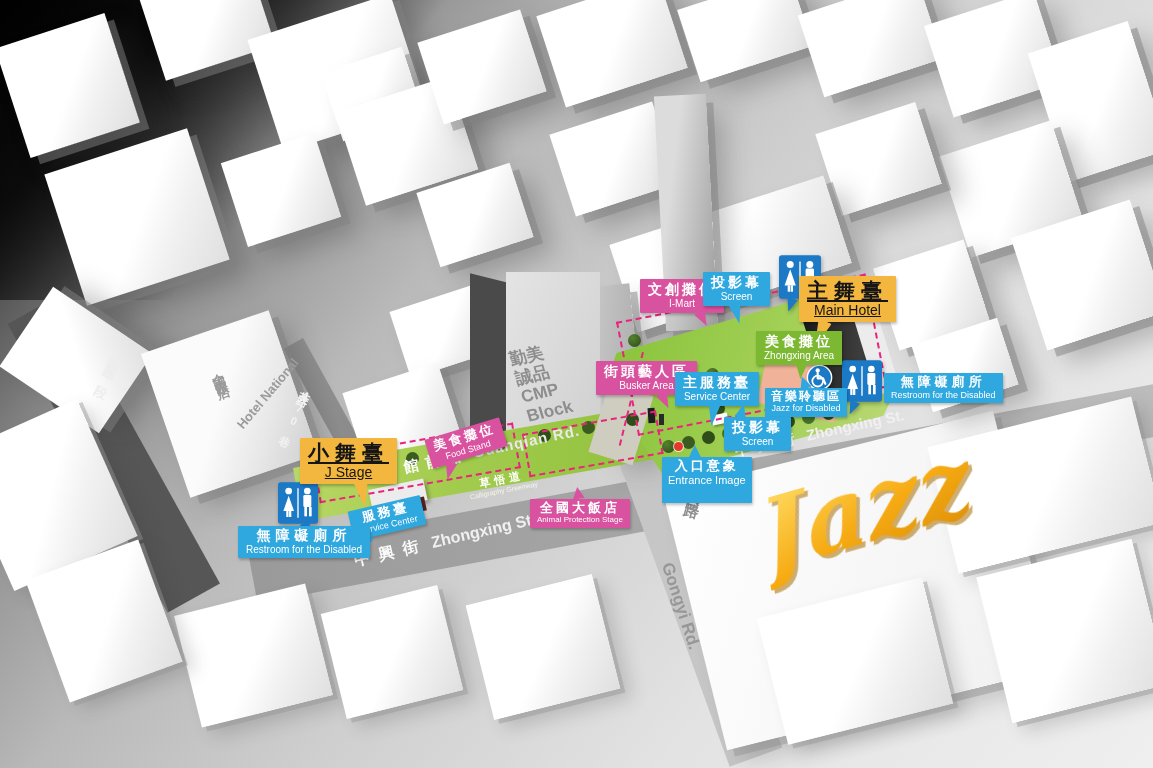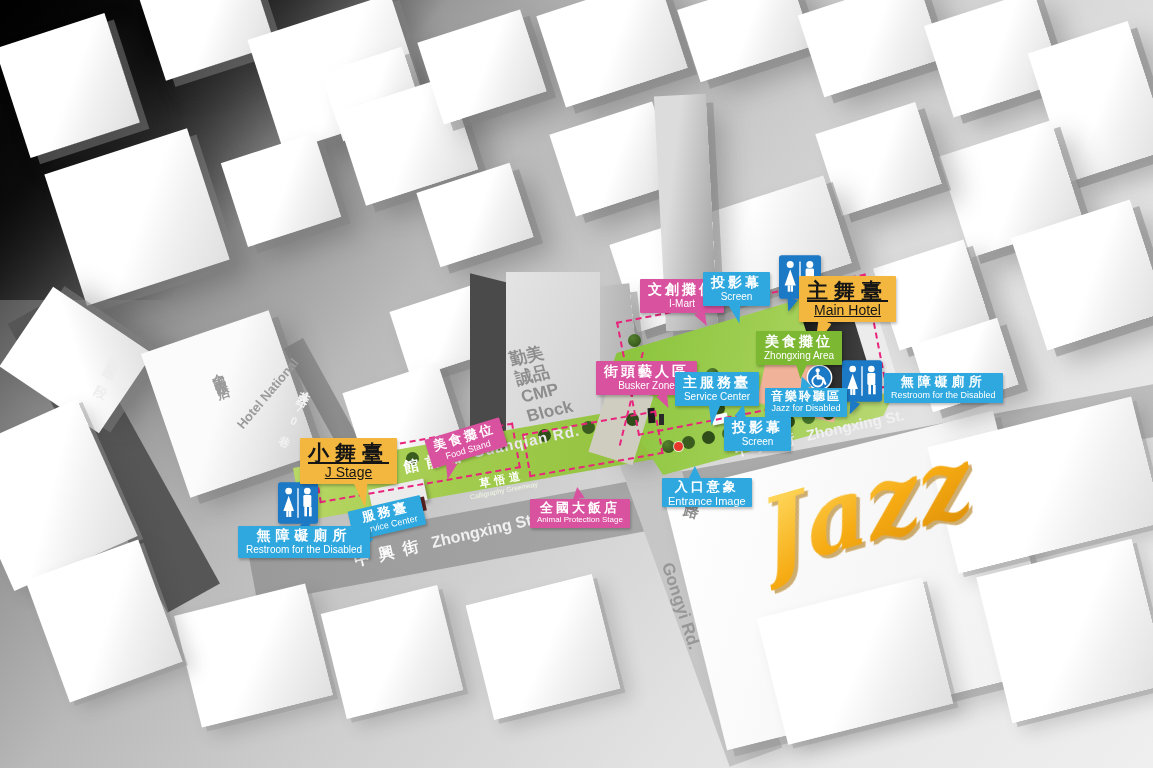--- a/index.html
+++ b/index.html
@@ -257,21 +257,21 @@
 
 
   <div class="tag c-green" style="left:756px;top:331px">
     <div class="zh">美食攤位</div>
     <div class="en">Zhongxing Area</div>
     <i class="tail" style="left:45%;top:95%;transform:rotate(4deg)"></i>
   </div>
 
   <div class="tag c-pink" style="left:596px;top:361px">
     <div class="zh">街頭藝人區</div>
-    <div class="en">Busker Zone</div>
+    <div class="en">Busker Area</div>
     <i class="tail" style="left:62%;top:94%;transform:rotate(-26deg)"></i>
   </div>
 
   <div class="tag c-blue" style="left:675px;top:372px">
     <div class="zh">主服務臺</div>
     <div class="en">Service Center</div>
     <i class="tail" style="left:38%;top:95%;height:22px;transform:rotate(8deg)"></i>
   </div>
 
   <div class="tag c-blue" style="left:765px;top:388px;padding:2px 6px 3px">
@@ -284,21 +284,21 @@
     <div class="zh" style="font-size:13px;letter-spacing:4px">無障礙廁所</div>
     <div class="en" style="font-size:9px">Restroom for the Disabled</div>
   </div>
 
   <div class="tag c-blue" style="left:724px;top:417px">
     <div class="zh">投影幕</div>
     <div class="en">Screen</div>
     <i class="tail up" style="left:18%;top:-13px;height:14px;transform:rotate(14deg)"></i>
   </div>
 
-  <div class="tag c-blue" style="left:662px;top:478px;padding:2px 6px 0">
+  <div class="tag c-blue" style="left:662px;top:457px;padding:2px 6px 17px">
     <div class="zh" style="font-size:13px">入口意象</div>
     <div class="en" style="font-size:11px">Entrance Image</div>
     <i class="tail up" style="left:30%;top:-12px;height:12px"></i>
   </div>
 
   <div class="tag c-yellow big" style="left:300px;top:438px">
     <div class="zh">小舞臺</div>
     <div class="en">J Stage</div>
     <i class="tail" style="left:58%;top:96%;height:26px;width:14px;transform:rotate(-10deg)"></i>
   </div>

